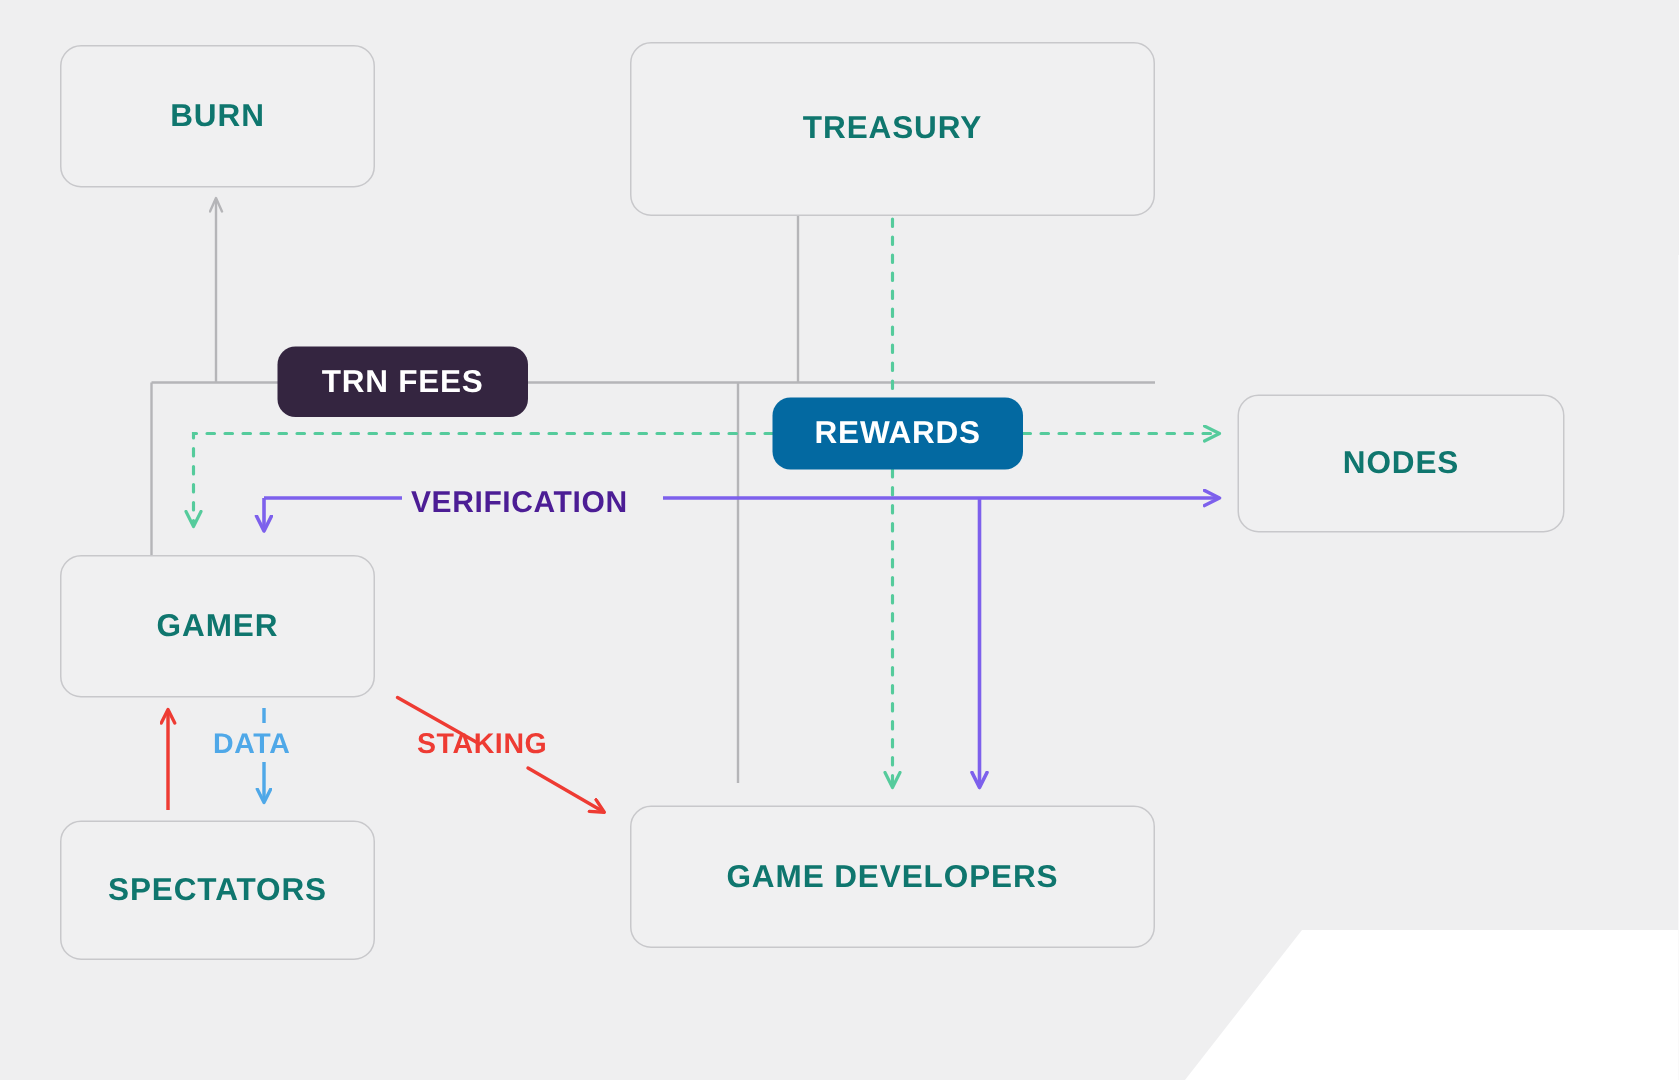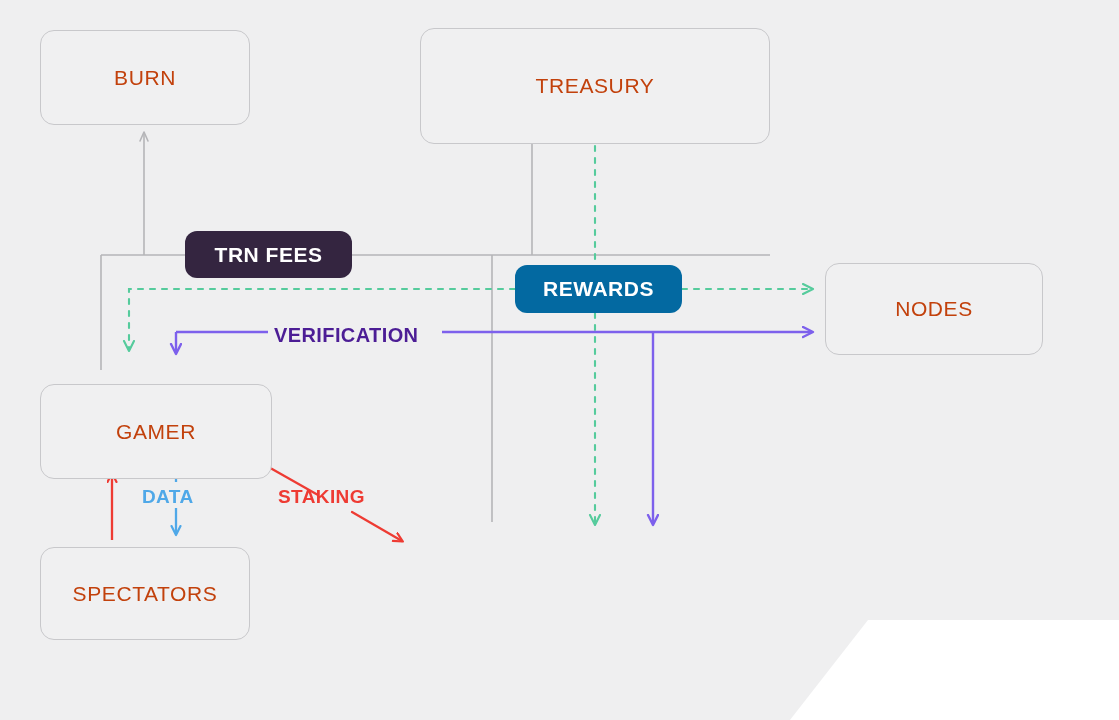--- a/index.html
+++ b/index.html
@@ -33,23 +33,23 @@
     box-sizing: border-box;
     background: #F0F0F1;
     border: 1.6px solid #C8C8CB;
     border-radius: 14px;
     display: flex;
     align-items: center;
     justify-content: center;
   }
   .node-label {
     font-size: 21px;
-    font-weight: 400;
+    font-weight: 700;
     letter-spacing: 0.6px;
-    color: #c2410c;
+    color: #0f766e;
     white-space: nowrap;
   }
   .badge {
     position: absolute;
     box-sizing: border-box;
     border-radius: 12px;
     display: flex;
     align-items: center;
     justify-content: center;
   }
@@ -163,28 +163,31 @@
   </div>
 
   <div class="node-box" id="box-treasury" style="left:420px; top:28px; width:350px; height:116px;">
     <span class="node-label">TREASURY</span>
   </div>
 
   <div class="node-box" id="box-nodes" style="left:825px; top:263px; width:218px; height:92px;align-items:center;">
     <span class="node-label">NODES</span>
   </div>
 
-  <div class="node-box" id="box-gamer" style="left:40px; top:384px; width:232px; height:95px;">
+  <div class="node-box" id="box-gamer" style="left:40px; top:370px; width:210px; height:95px;">
     <span class="node-label">GAMER</span>
   </div>
 
   <div class="node-box" id="box-spectators" style="left:40px; top:547px; width:210px; height:93px;">
     <span class="node-label">SPECTATORS</span>
   </div>
 
+  <div class="node-box" id="box-game-developers" style="left:420px; top:537px; width:350px; height:95px;">
+    <span class="node-label">GAME DEVELOPERS</span>
+  </div>
 
   <div class="badge" id="badge-trn-fees">
     <span class="badge-label">TRN FEES</span>
   </div>
 
   <div class="badge" id="badge-rewards">
     <span class="badge-label">REWARDS</span>
   </div>
 
   <div class="edge-label" id="label-verification">VERIFICATION</div>

